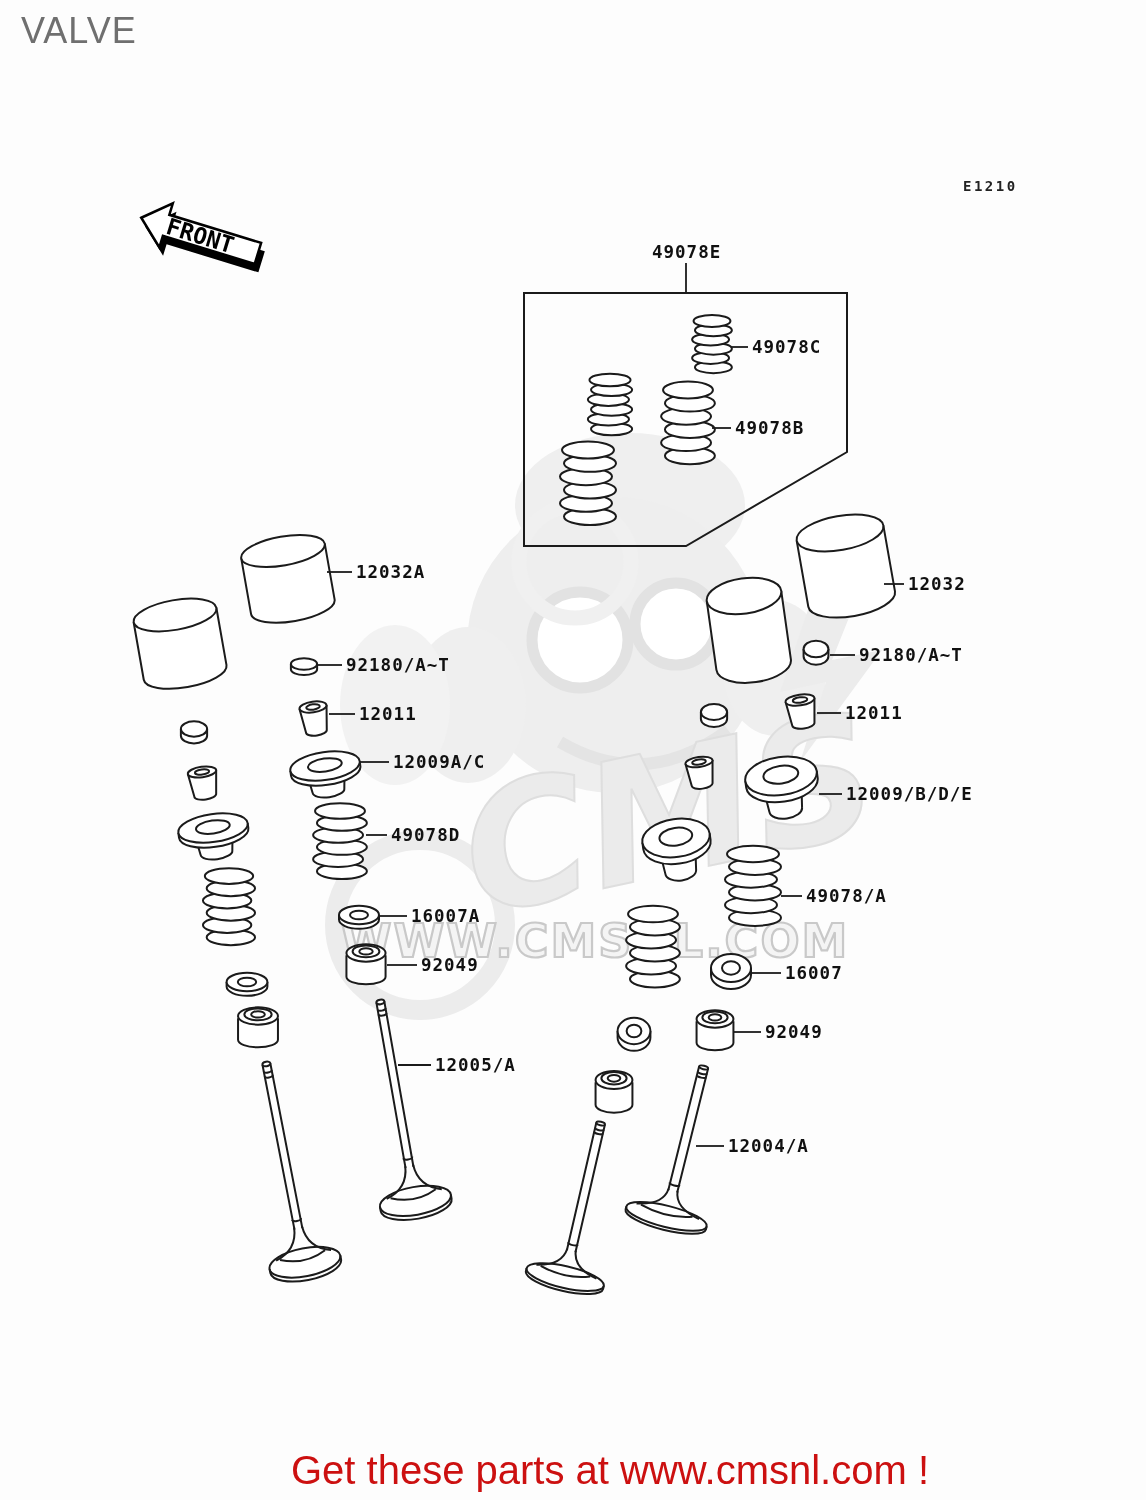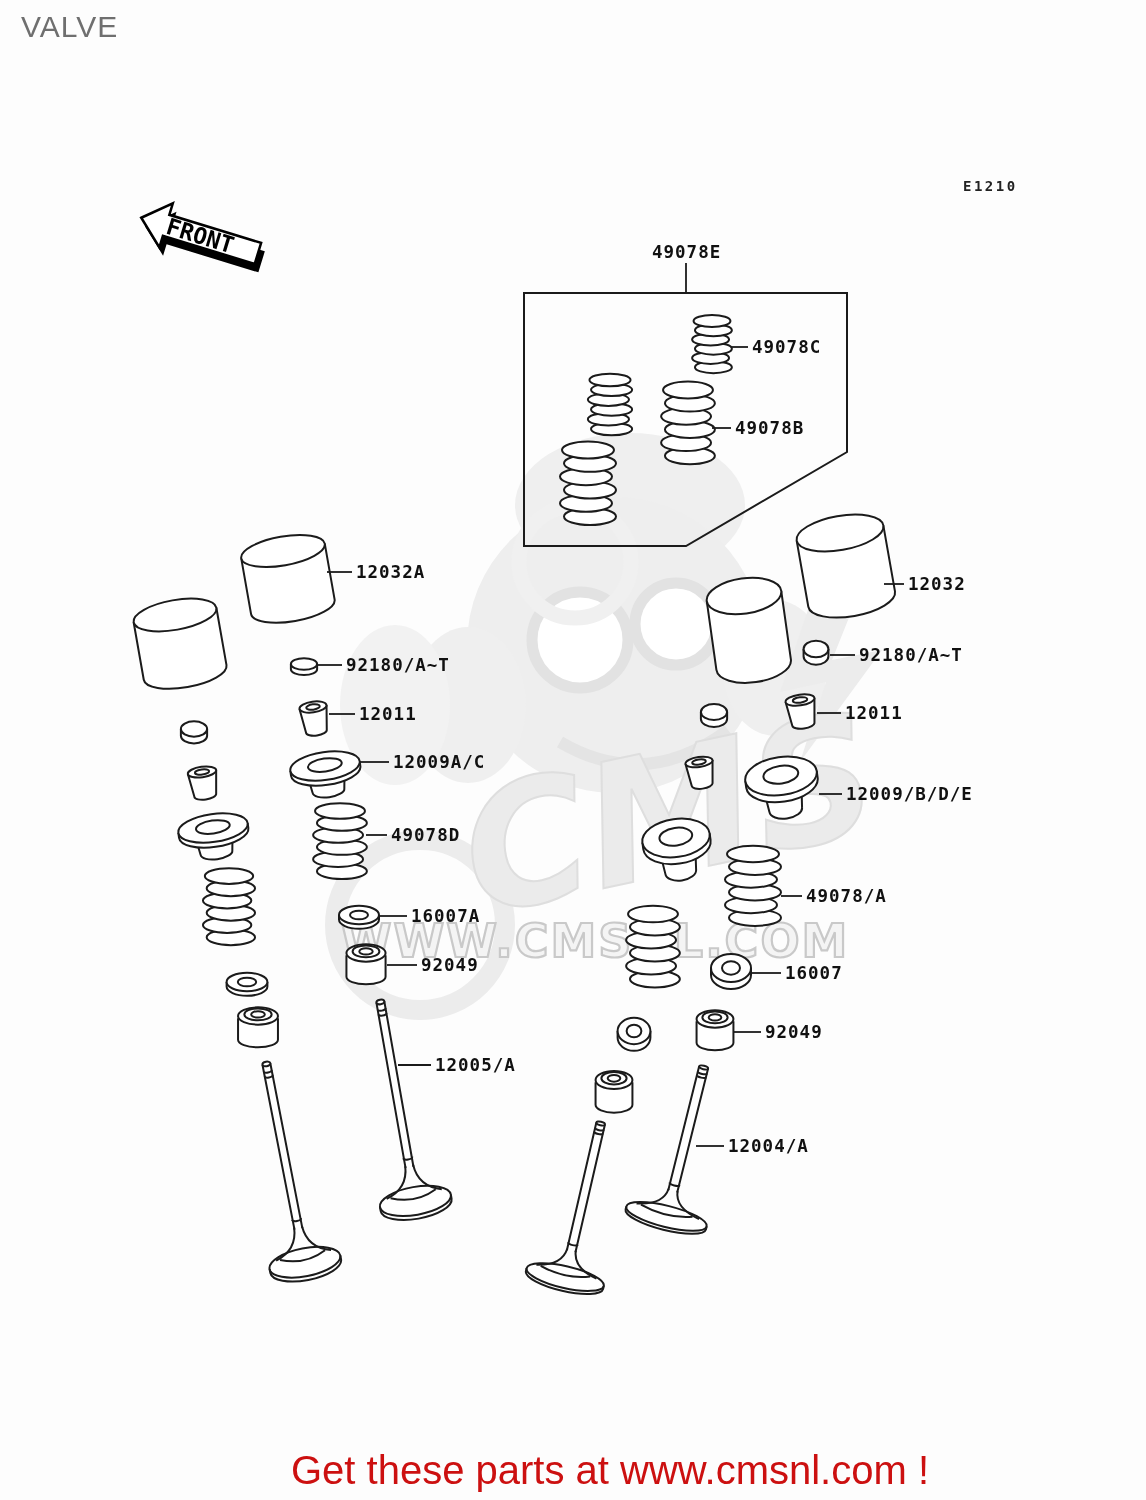--- a/index.html
+++ b/index.html
@@ -3,21 +3,21 @@
 <meta charset="utf-8">
 <style>
   html,body { margin:0; padding:0; background:#ffffff; }
   .page {
     position:relative; width:1146px; height:1500px;
     background:#fdfdfd; overflow:hidden;
     font-family:"Liberation Sans", sans-serif;
   }
   .title {
     position:absolute; left:21px; top:10px;
-    font-size:30px; letter-spacing:1px; color:#6f6f6f;
+    font-size:36px; letter-spacing:1px; color:#6f6f6f;
   }
   .footer {
     position:absolute; left:37px; top:1448px; width:1146px;
     text-align:center; font-size:40px; color:#cc1010;
   }
   svg.diagram { position:absolute; left:0; top:0; }
   .plabel {
     font-family:"DejaVu Sans Mono", monospace;
     font-weight:bold; font-size:17.5px; letter-spacing:1px; fill:#111;
   }

